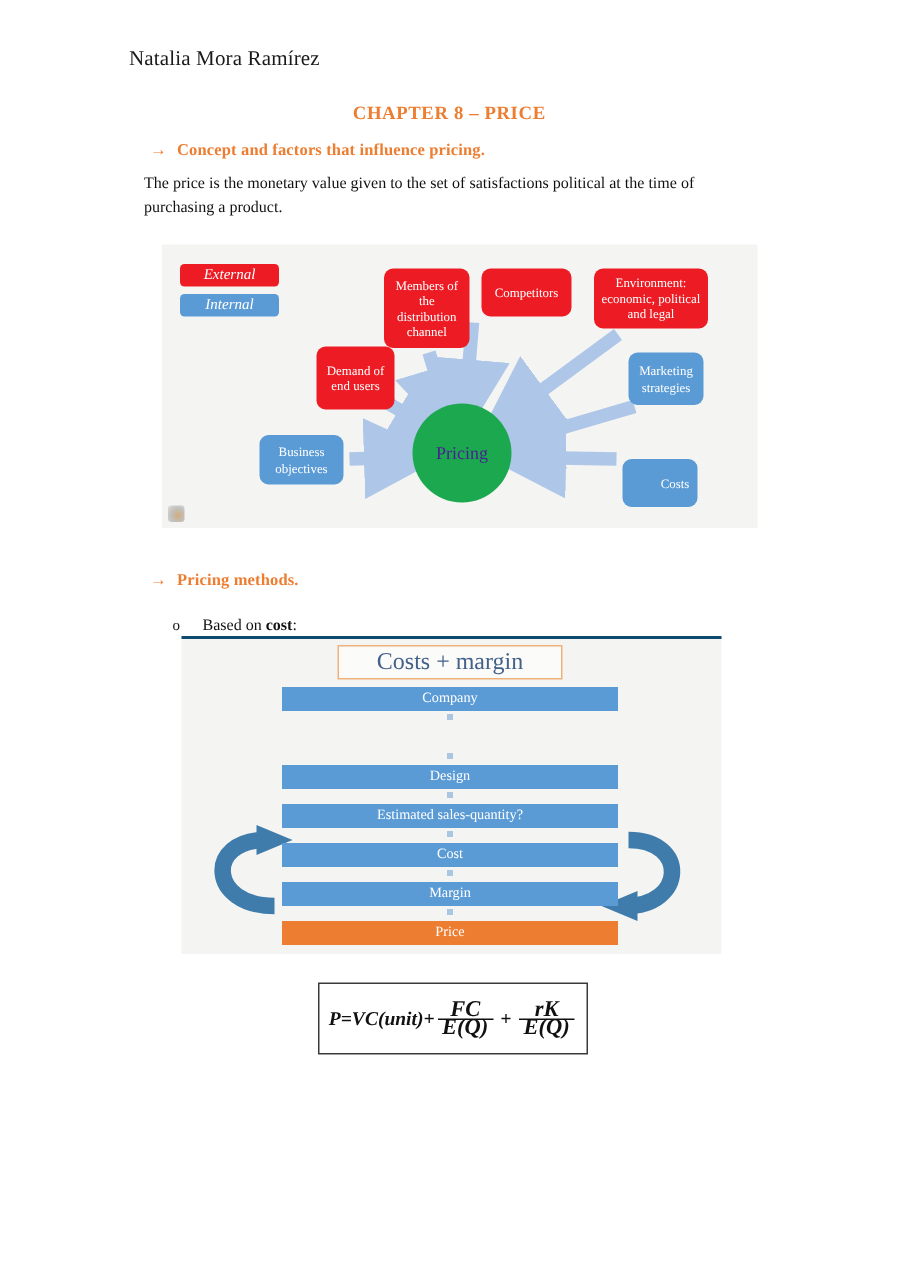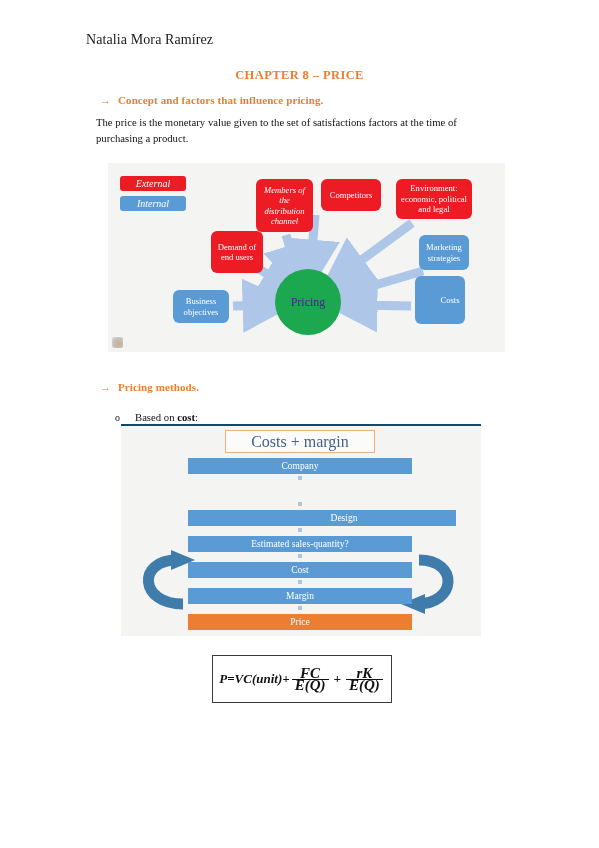--- a/index.html
+++ b/index.html
@@ -117,27 +117,27 @@
     text-align: center;
     display: flex;
     align-items: center;
     justify-content: center;
     padding: 2px 3px;
     box-sizing: border-box;
   }
   .node.red  { background: #ED1C24; }
   .node.blue { background: #5B9BD5; }
 
-  #n-members      { left: 148px; top: 16px;  width: 57px;  height: 53px; font-style: italic; }
+  #n-members      { left: 148px; top: 16px;  width: 57px;  height: 53px; }
   #n-competitors  { left: 213px; top: 16px;  width: 60px;  height: 32px; }
   #n-environment  { left: 288px; top: 16px;  width: 76px;  height: 40px; }
   #n-demand       { left: 103px; top: 68px;  width: 52px;  height: 42px; }
   #n-marketing    { left: 311px; top: 72px;  width: 50px;  height: 35px; }
   #n-business     { left: 65px;  top: 127px; width: 56px;  height: 33px; }
-  #n-costs        { left: 307px; top: 113px; width: 50px;  height: 48px; padding-left: 23px; }
+  #n-costs        { left: 307px; top: 143px; width: 50px;  height: 32px; padding-left: 23px; }
 
   .pricing-circle {
     position: absolute;
     left: 167px;
     top: 106px;
     width: 66px;
     height: 66px;
     border-radius: 50%;
     background: #1BA84F;
     color: #4c1d95;
@@ -258,21 +258,21 @@
 <div class="page">
 
   <div class="author">Natalia Mora Ramírez</div>
 
   <div class="chapter-title">CHAPTER 8 – PRICE</div>
 
   <div class="bullet-arrow" id="heading-concept">
     <span class="arrow-glyph">→</span><span class="arrow-text">Concept and factors that influence pricing.</span>
   </div>
 
-  <div class="body-par">The price is the monetary value given to the set of satisfactions factors at the time of purchasing a product.</div>
+  <div class="body-par">The price is the monetary value given to the set of satisfactions political at the time of purchasing a product.</div>
 
   <div class="fig1">
 
     <svg class="arrows" viewBox="0 0 397 189">
       <defs>
         <marker id="ah" markerWidth="6" markerHeight="6" refX="2.6" refY="3" orient="auto">
           <path d="M0,0 L6,3 L0,6 z" fill="#AEC6E8"></path>
         </marker>
       </defs>
       <g stroke="#AEC6E8" stroke-width="9" fill="none" marker-end="url(#ah)">
@@ -326,21 +326,21 @@
 
       <path d="M298,134 C338,134 336,178 296,178" fill="none" stroke="#3F7CAC" stroke-width="11" stroke-linecap="butt"></path>
       <path d="M304,168 L280,178 L304,188 Z" fill="#3F7CAC"></path>
     </svg>
 
     <div class="cm-title">Costs + margin</div>
 
     <div class="cm-bar" style="top:32px;">Company</div>
     <div class="cm-dot" style="top:50px;"></div>
     <div class="cm-dot" style="top:76px;"></div>
-    <div class="cm-bar" style="top:84px;padding-left:44px;">Design</div>
+    <div class="cm-bar" style="top:84px;">Design</div>
     <div class="cm-dot" style="top:102px;"></div>
     <div class="cm-bar" style="top:110px;">Estimated sales-quantity?</div>
     <div class="cm-dot" style="top:128px;"></div>
     <div class="cm-bar" style="top:136px;">Cost</div>
     <div class="cm-dot" style="top:154px;"></div>
     <div class="cm-bar" style="top:162px;">Margin</div>
     <div class="cm-dot" style="top:180px;"></div>
     <div class="cm-bar price" style="top:188px;">Price</div>
   </div>
 

